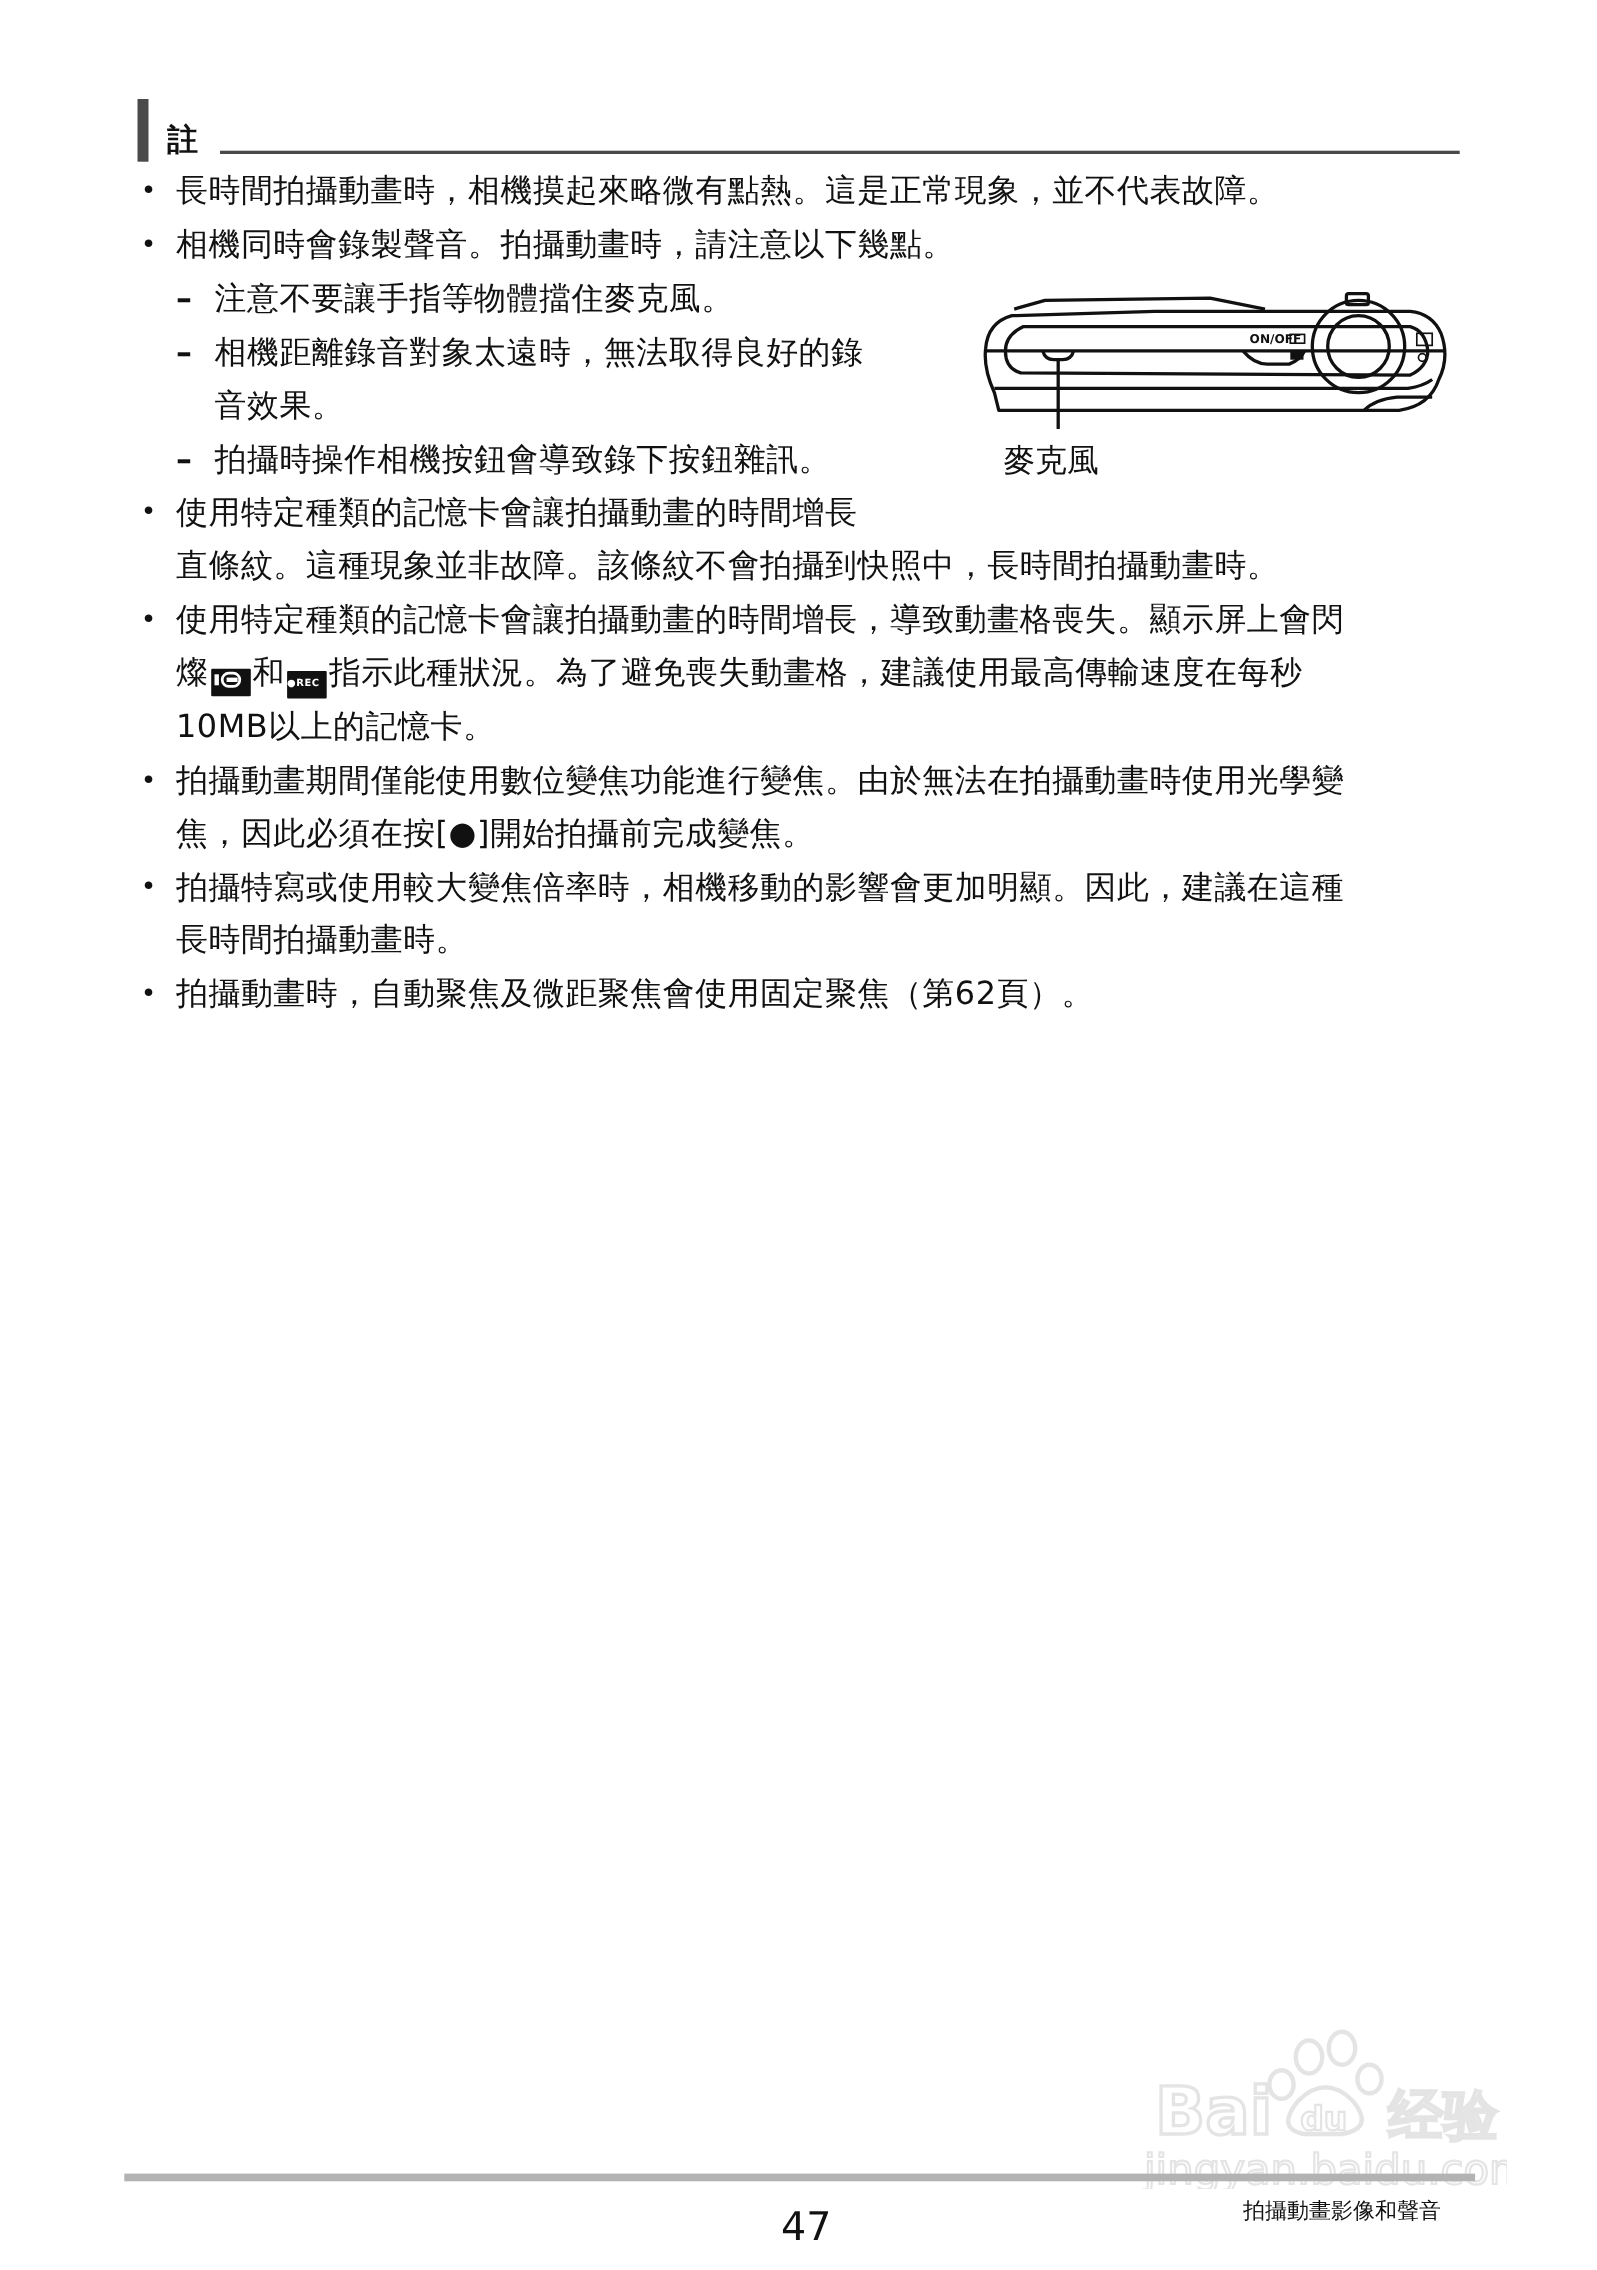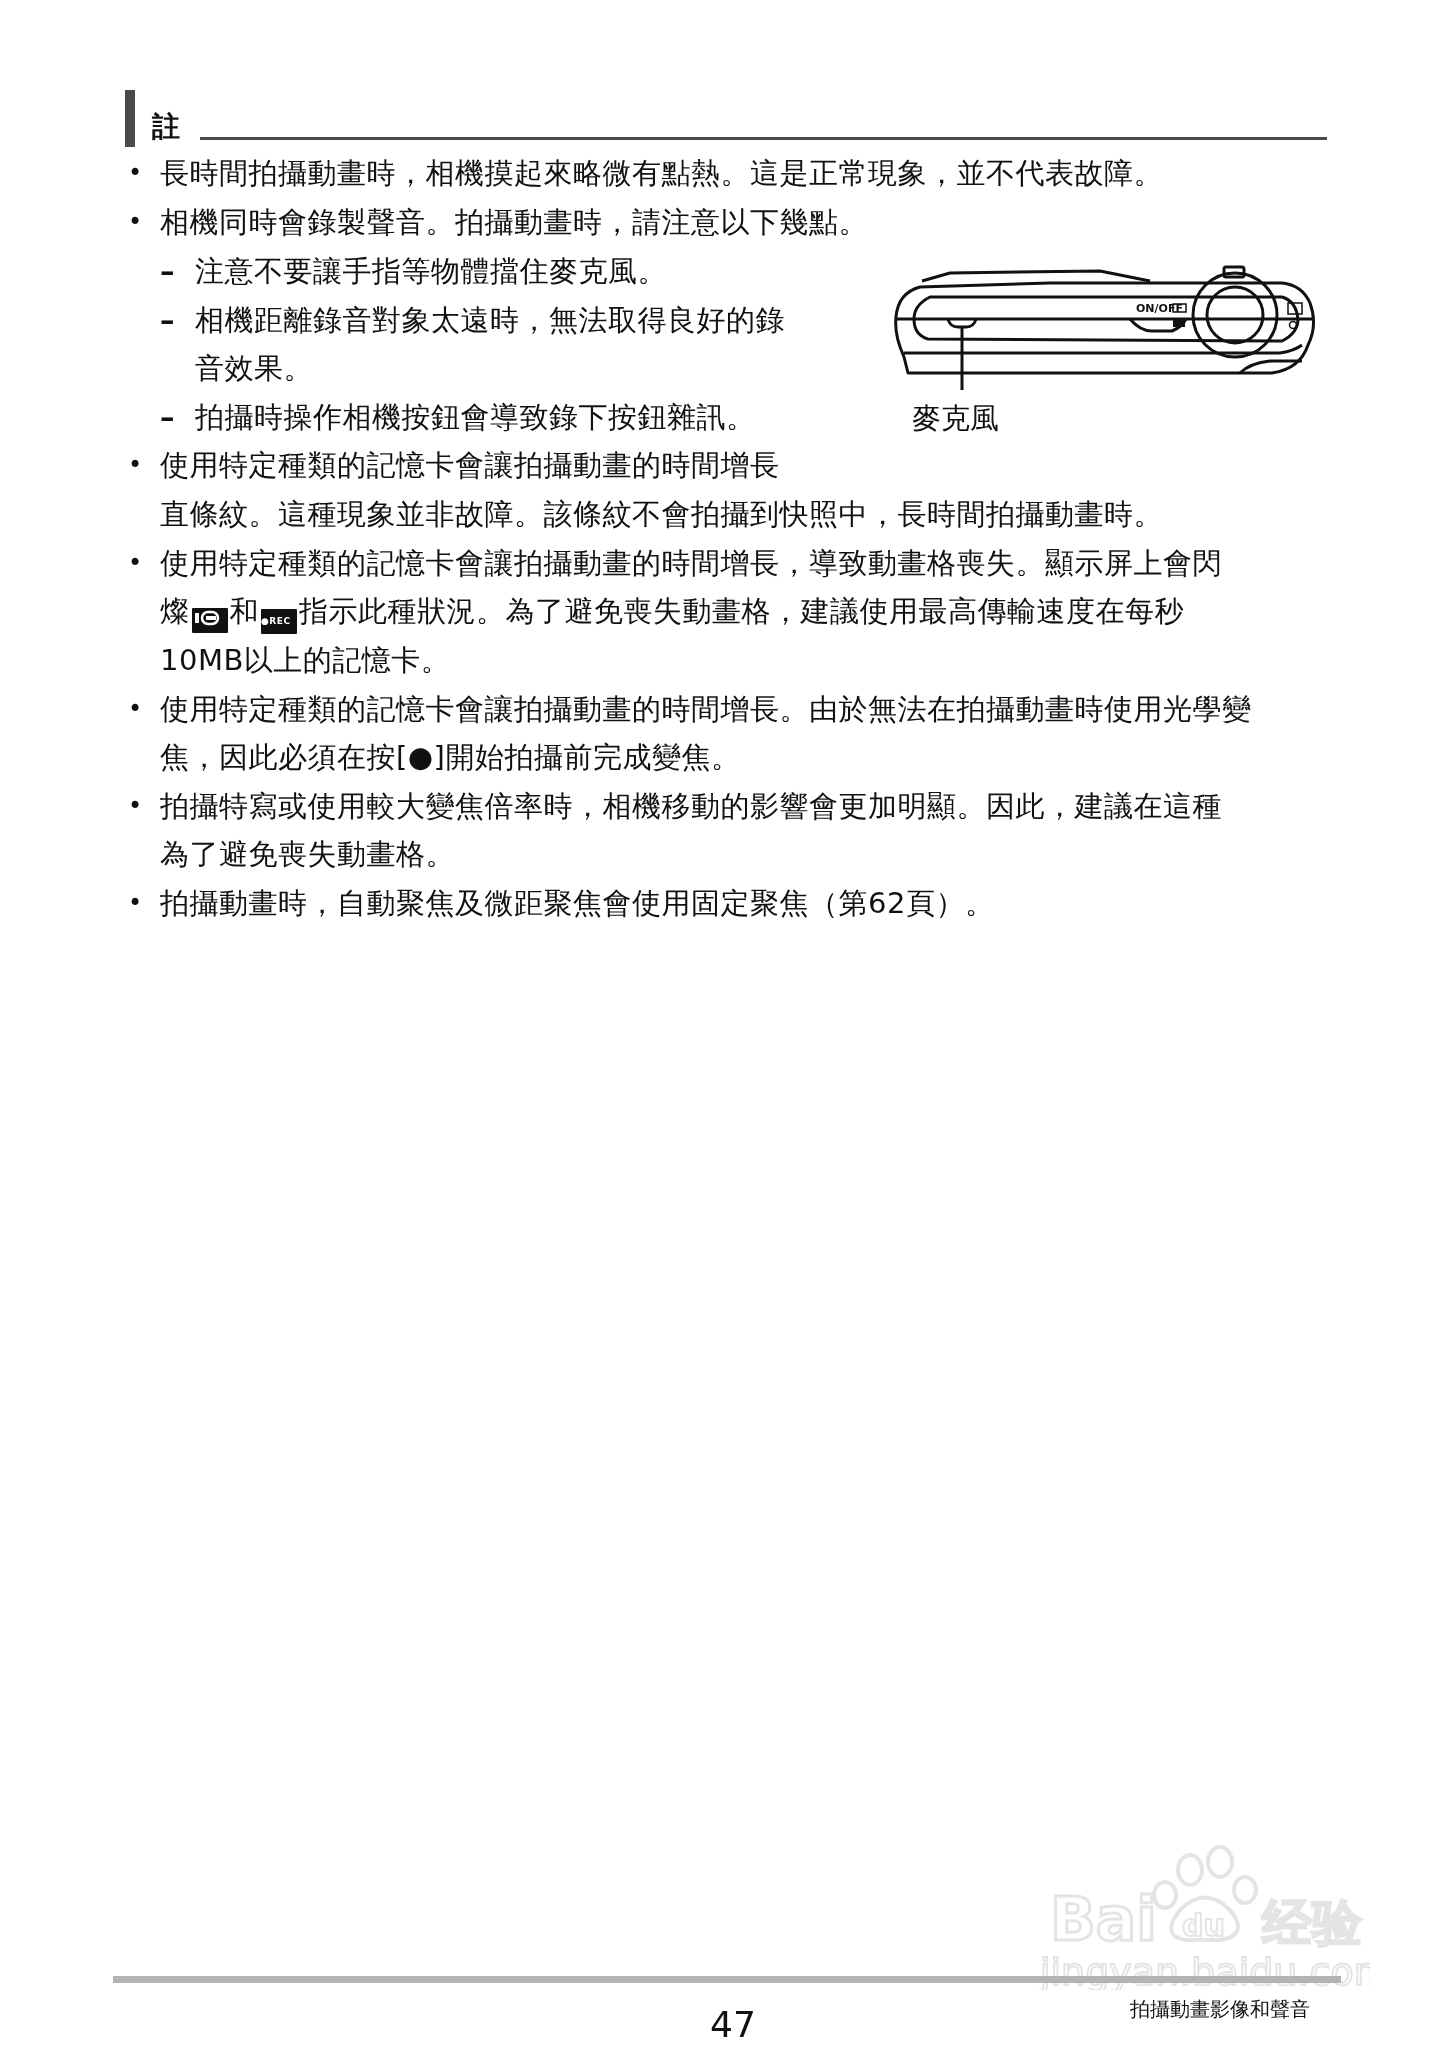--- a/index.html
+++ b/index.html
@@ -86,26 +86,26 @@
 <div class="line" style="left:160px;top:593px">
   <span>燦</span><span class="inline-icon" style="width:36px"><svg width="30" height="20" viewBox="0 0 30 20" style="vertical-align:-4px">
         <rect x="3" y="5" width="4" height="10" fill="#fff"></rect>
         <rect x="10" y="4" width="16" height="12" rx="6" fill="none" stroke="#fff" stroke-width="2.5"></rect>
         <rect x="14" y="8" width="10" height="4" fill="#fff"></rect>
       </svg></span><span>和</span><span class="inline-icon" style="width:36px;font-size:9px">●REC</span><span>指示此種狀況。為了避免喪失動畫格，建議使用最高傳輸速度在每秒</span>
 </div>
 <div class="line" style="left:160px;top:642px">10MB以上的記憶卡。</div>
 
 <span class="bullet" style="left:128px;top:691px">•</span>
-<div class="line" style="left:160px;top:691px">使用特定種類的記憶卡會讓拍攝動畫的時間增長。由於無法在拍攝動畫時使用光學變</div>
+<div class="line" style="left:160px;top:691px">拍攝動畫期間僅能使用數位變焦功能進行變焦。由於無法在拍攝動畫時使用光學變</div>
 <div class="line" style="left:160px;top:739px">焦，因此必須在按[●]開始拍攝前完成變焦。</div>
 
 <span class="bullet" style="left:128px;top:788px">•</span>
 <div class="line" style="left:160px;top:788px">拍攝特寫或使用較大變焦倍率時，相機移動的影響會更加明顯。因此，建議在這種</div>
-<div class="line" style="left:160px;top:836px">為了避免喪失動畫格。</div>
+<div class="line" style="left:160px;top:836px">長時間拍攝動畫時。</div>
 
 <span class="bullet" style="left:128px;top:885px">•</span>
 <div class="line" style="left:160px;top:885px">拍攝動畫時，自動聚焦及微距聚焦會使用固定聚焦（第62頁）。</div>
 
 <div class="abs watermark">
   <svg width="340" height="150" viewBox="0 0 340 150">
     <g fill="none" stroke="#cfcfcf" stroke-width="4">
       <ellipse cx="160" cy="30" rx="12" ry="15"></ellipse>
       <ellipse cx="190" cy="22" rx="12" ry="15"></ellipse>
       <ellipse cx="135" cy="55" rx="11" ry="13"></ellipse>

